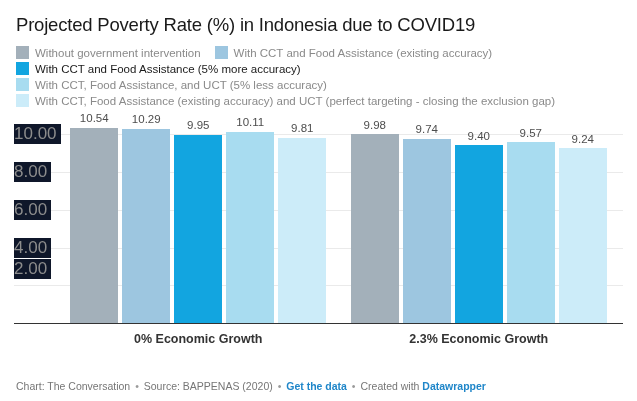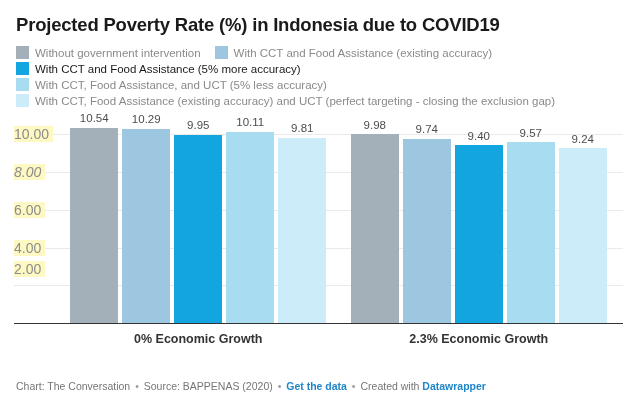--- a/index.html
+++ b/index.html
@@ -16,21 +16,21 @@
   }
   .wrap {
     position: relative;
     width: 637px;
     height: 401px;
     box-sizing: border-box;
     padding: 10px 14px 0 14px;
   }
   .chart-title {
     font-size: 18.5px;
-    font-weight: bold;
+    font-weight: normal;
     color: #1a1a1a;
     letter-spacing: -0.2px;
     margin: 4px 0 10px 2px;
     line-height: 1.2;
   }
   .legend {
     margin: 0 0 6px 2px;
   }
   .legend-row {
     display: flex;
@@ -67,24 +67,24 @@
   .gridline {
     position: absolute;
     left: 0;
     right: 0;
     height: 1px;
     background: #eaeaea;
   }
   .ytick {
     position: absolute;
     left: 0;
-    font-size: 14px;
+    font-size: 17px;
     color: #8c8c8c;
     transform: translateY(-50%);
-    background: #fef9c3;
+    background: #0f172a;
     padding-right: 4px;
     z-index: 3;
   }
   .bars-area {
     position: absolute;
     left: 44px;
     right: 4px;
     top: 0;
     bottom: 0;
     display: flex;
@@ -189,21 +189,21 @@
         <span class="legend-label">With CCT, Food Assistance (existing accuracy) and UCT (perfect targeting - closing the exclusion gap)</span>
       </div>
     </div>
   </div>
 
   <div class="plot">
     <div id="gridlines">
         <div class="gridline" style="top: 20.8108px;"></div>
         <div class="ytick" style="top: 20.8108px;">10.00</div>
         <div class="gridline" style="top: 58.6486px;"></div>
-        <div class="ytick" style="top: 58.6486px; font-style: italic;">8.00</div>
+        <div class="ytick" style="top: 58.6486px;">8.00</div>
         <div class="gridline" style="top: 96.4865px;"></div>
         <div class="ytick" style="top: 96.4865px;">6.00</div>
         <div class="gridline" style="top: 134.324px;"></div>
         <div class="ytick" style="top: 134.324px;">4.00</div>
         <div class="gridline" style="top: 172.162px;"></div>
         <div class="ytick" style="top: 156px;">2.00</div>
       </div>
     <div class="bars-area" id="bars-area">
         <div class="group">
           <div class="bar-slot">

